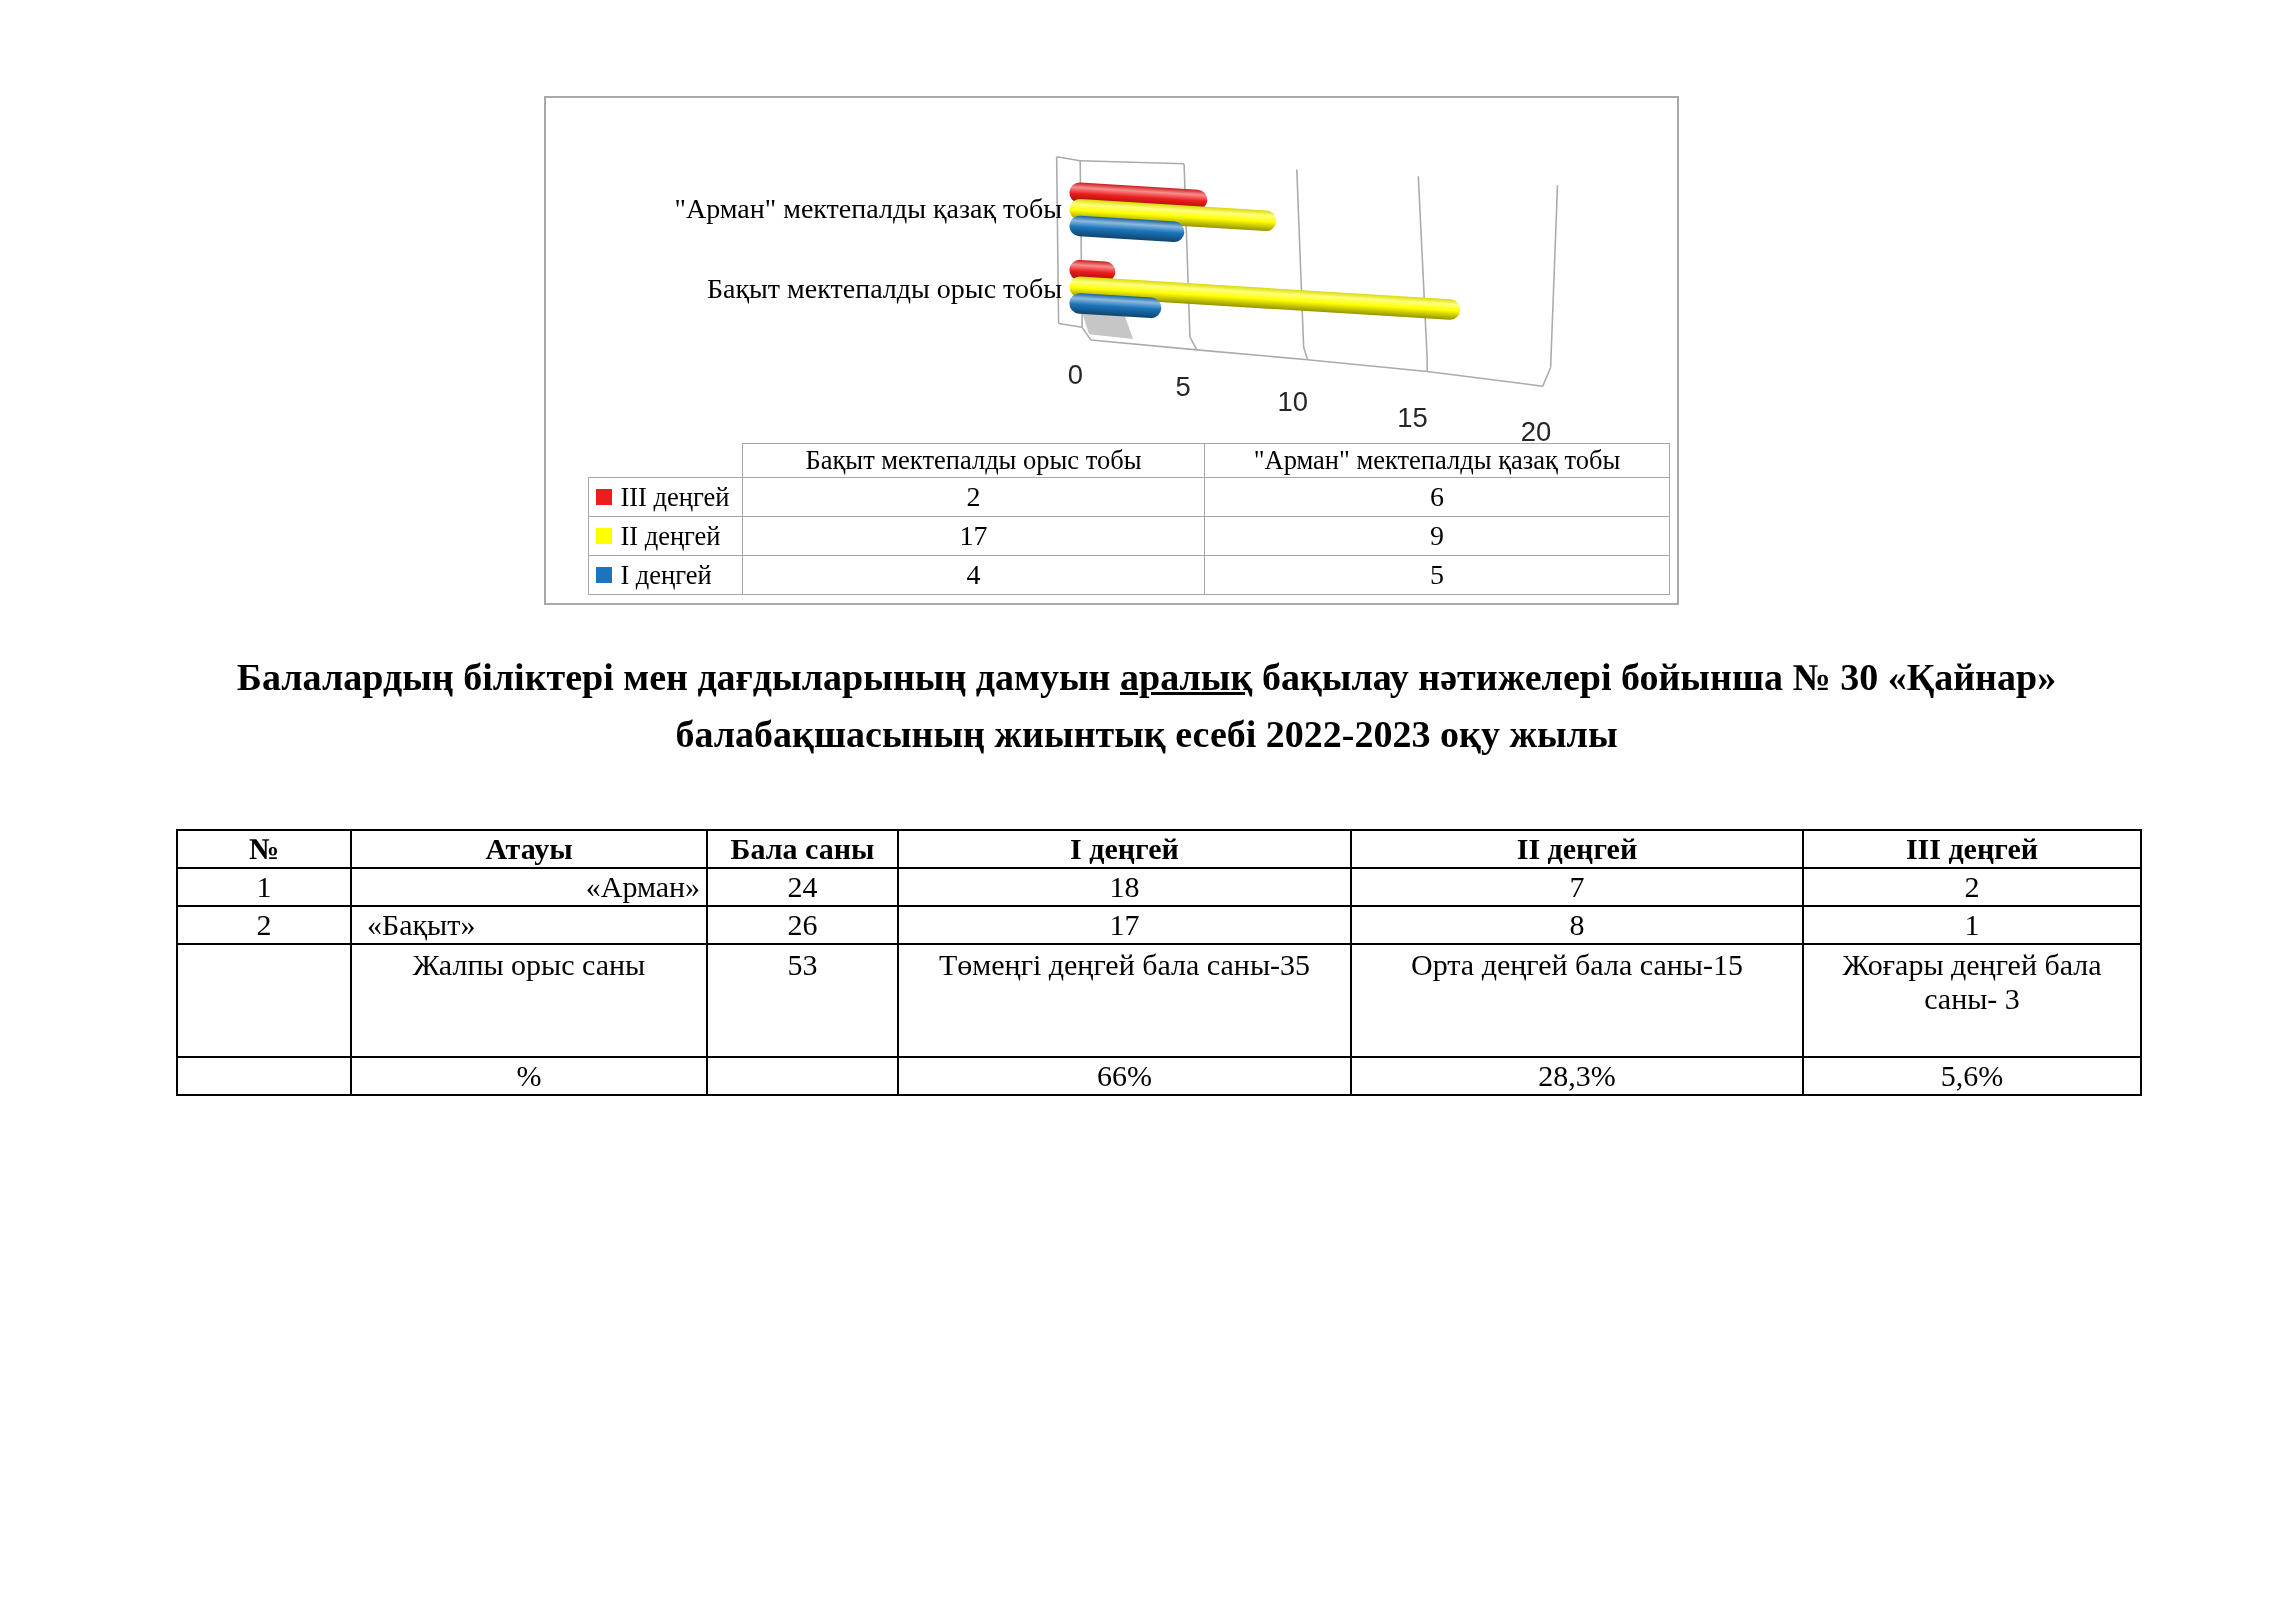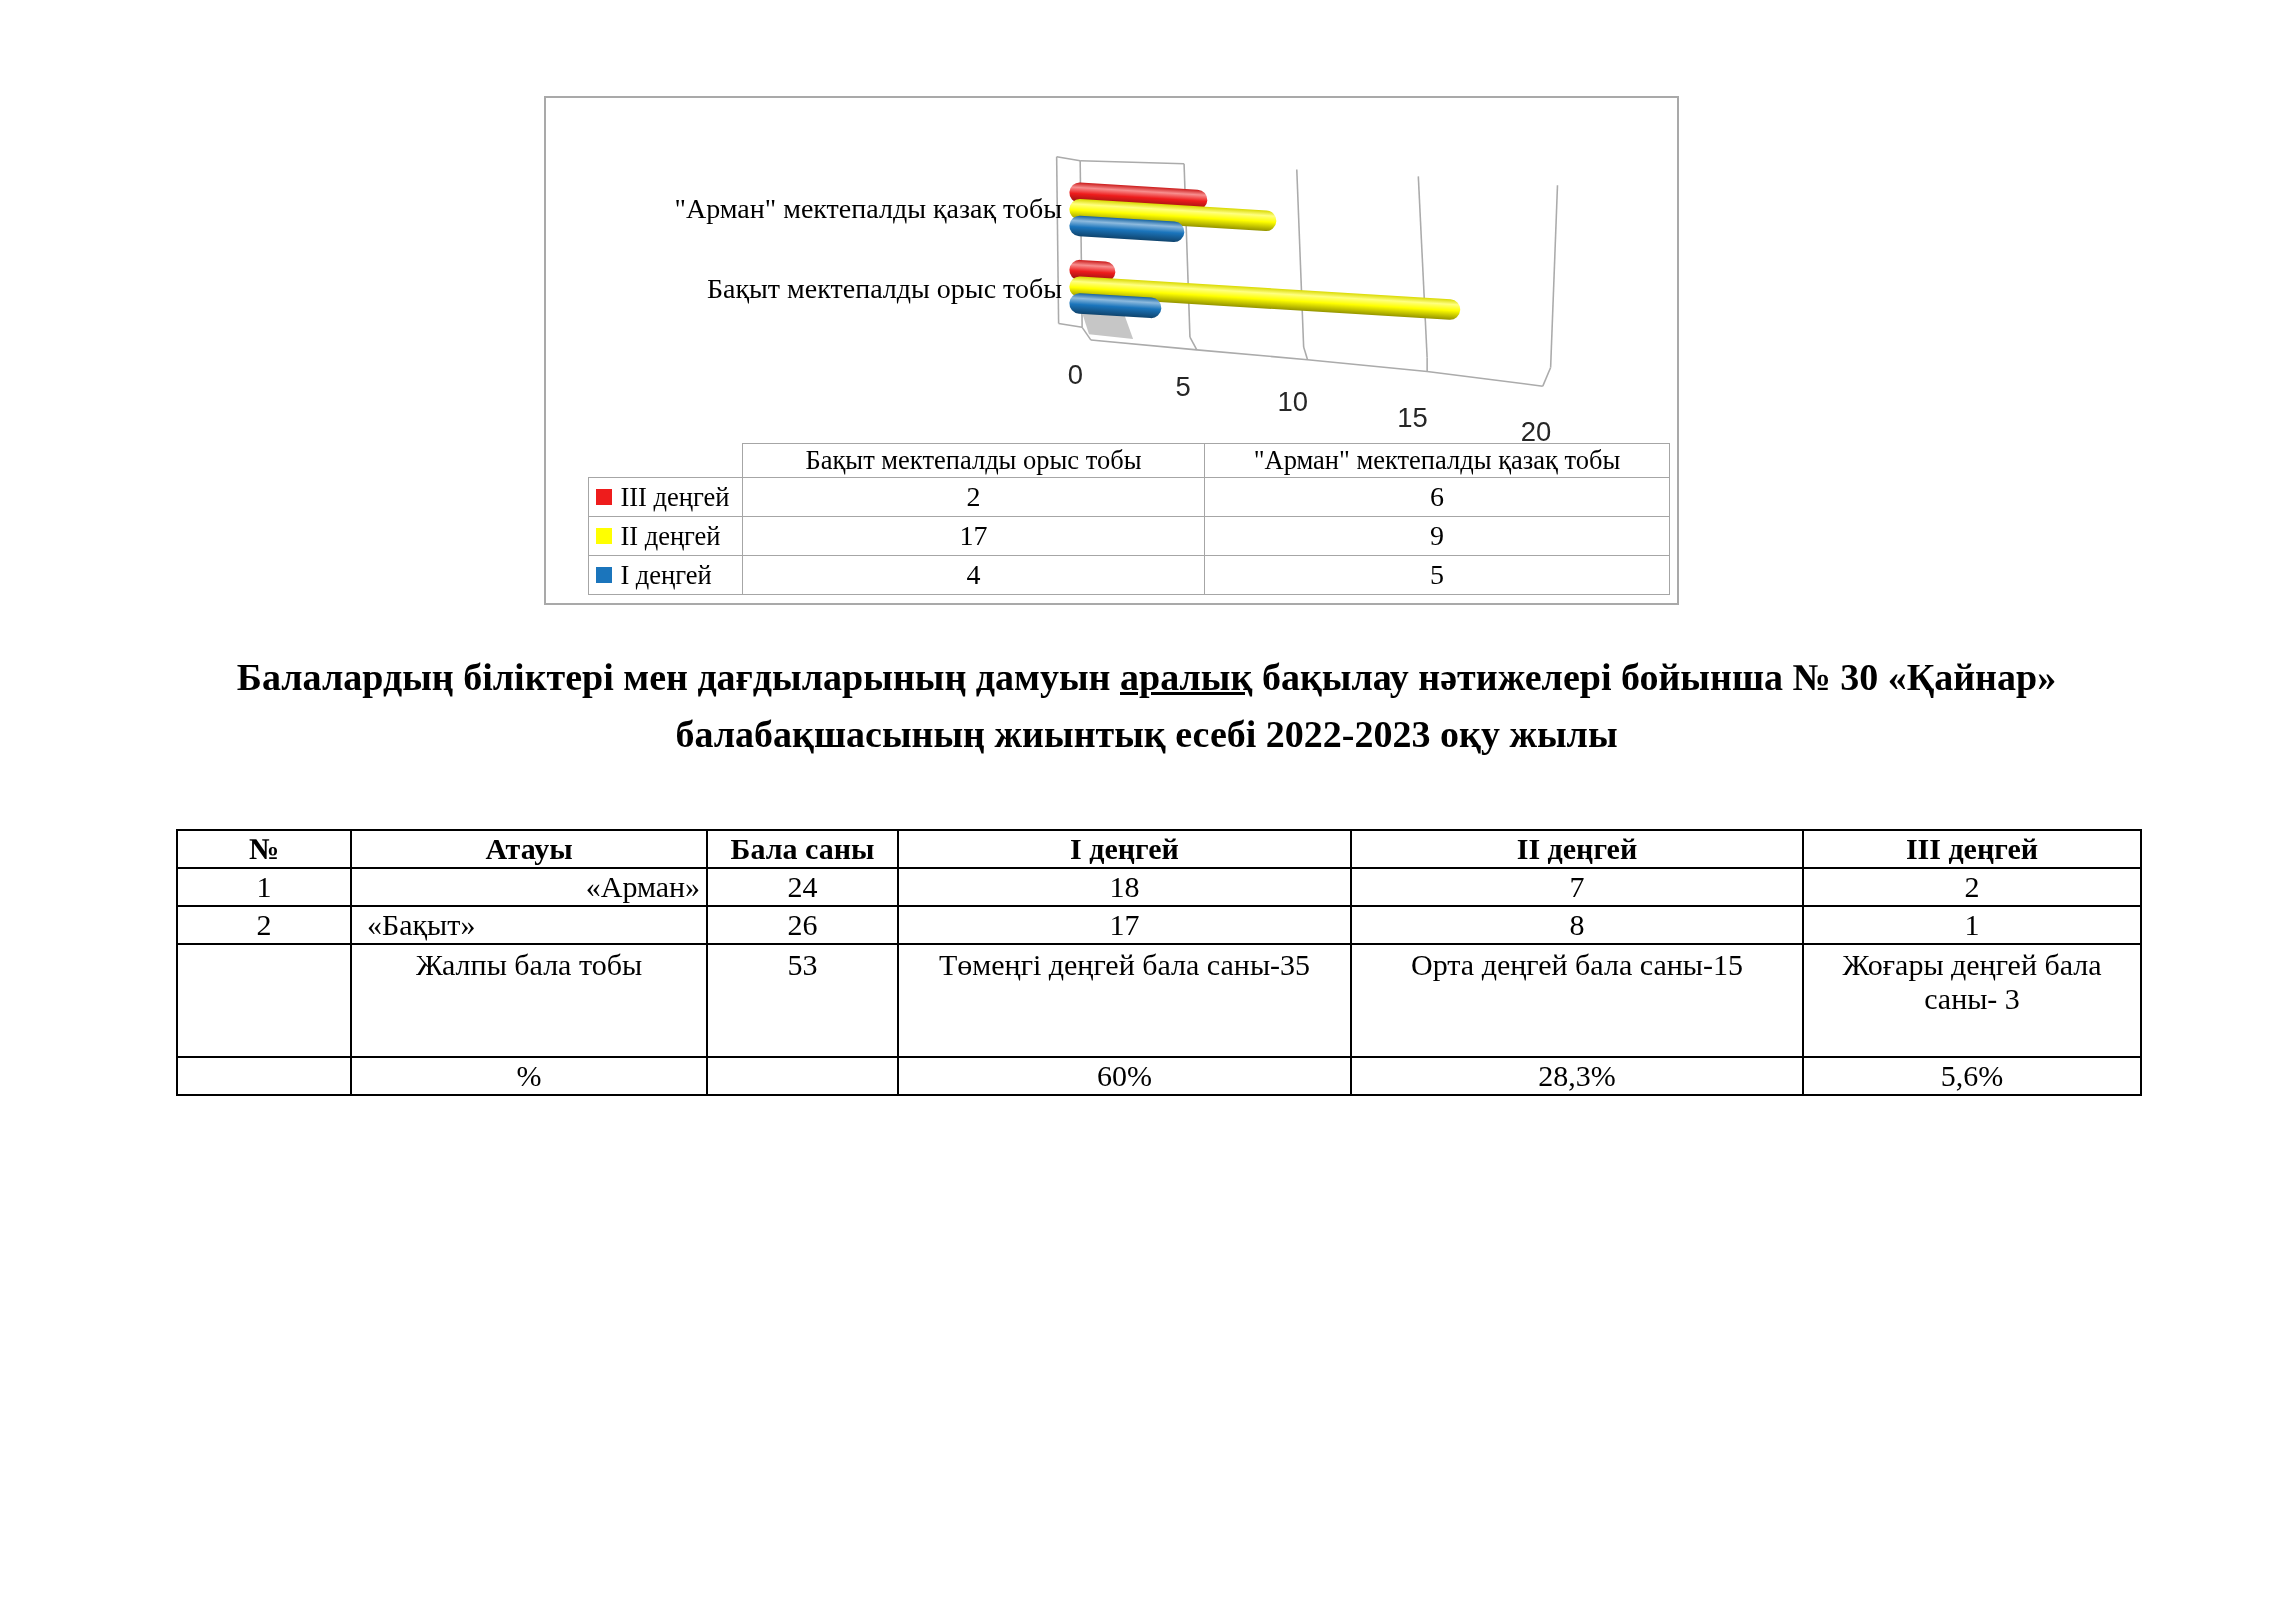--- a/index.html
+++ b/index.html
@@ -202,31 +202,31 @@
     <tr>
       <td>2</td>
       <td style="text-align:left;padding-left:15px">«Бақыт»</td>
       <td>26</td>
       <td>17</td>
       <td>8</td>
       <td>1</td>
     </tr>
     <tr class="tall">
       <td></td>
-      <td>Жалпы бала тобы</td>
+      <td>Жалпы орыс саны</td>
       <td>53</td>
       <td>Төмеңгі деңгей бала саны-35</td>
       <td>Орта деңгей бала саны-15</td>
       <td>Жоғары деңгей бала саны- 3</td>
     </tr>
     <tr class="last">
       <td></td>
       <td>%</td>
       <td></td>
-      <td>60%</td>
+      <td>66%</td>
       <td>28,3%</td>
       <td>5,6%</td>
     </tr>
   </tbody>
     </table>
 
   <div class="footer">
   </div>
 
 </div>

